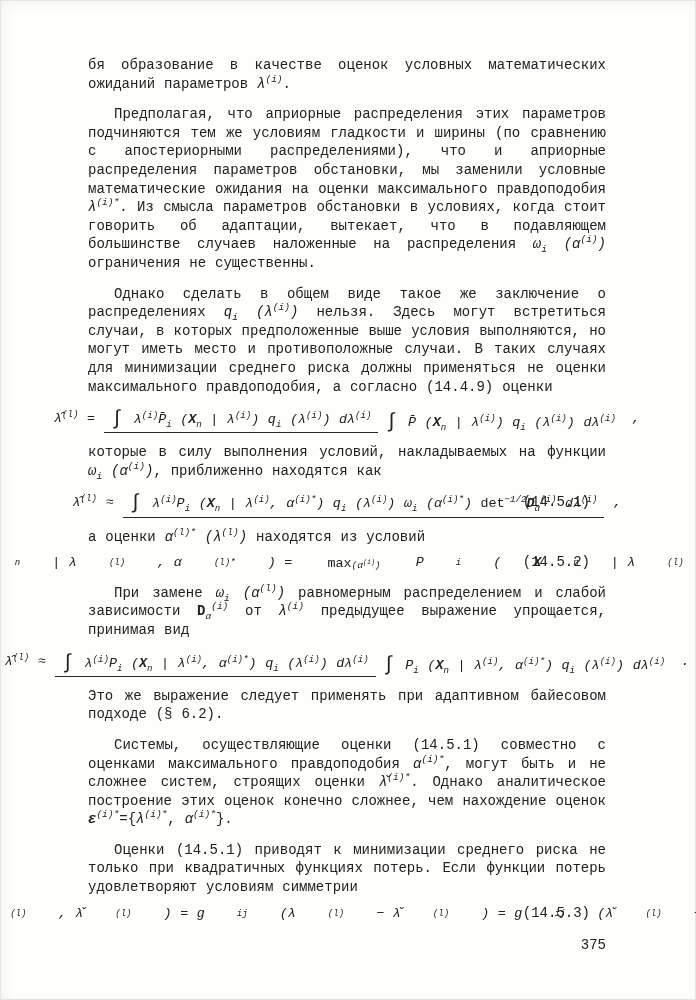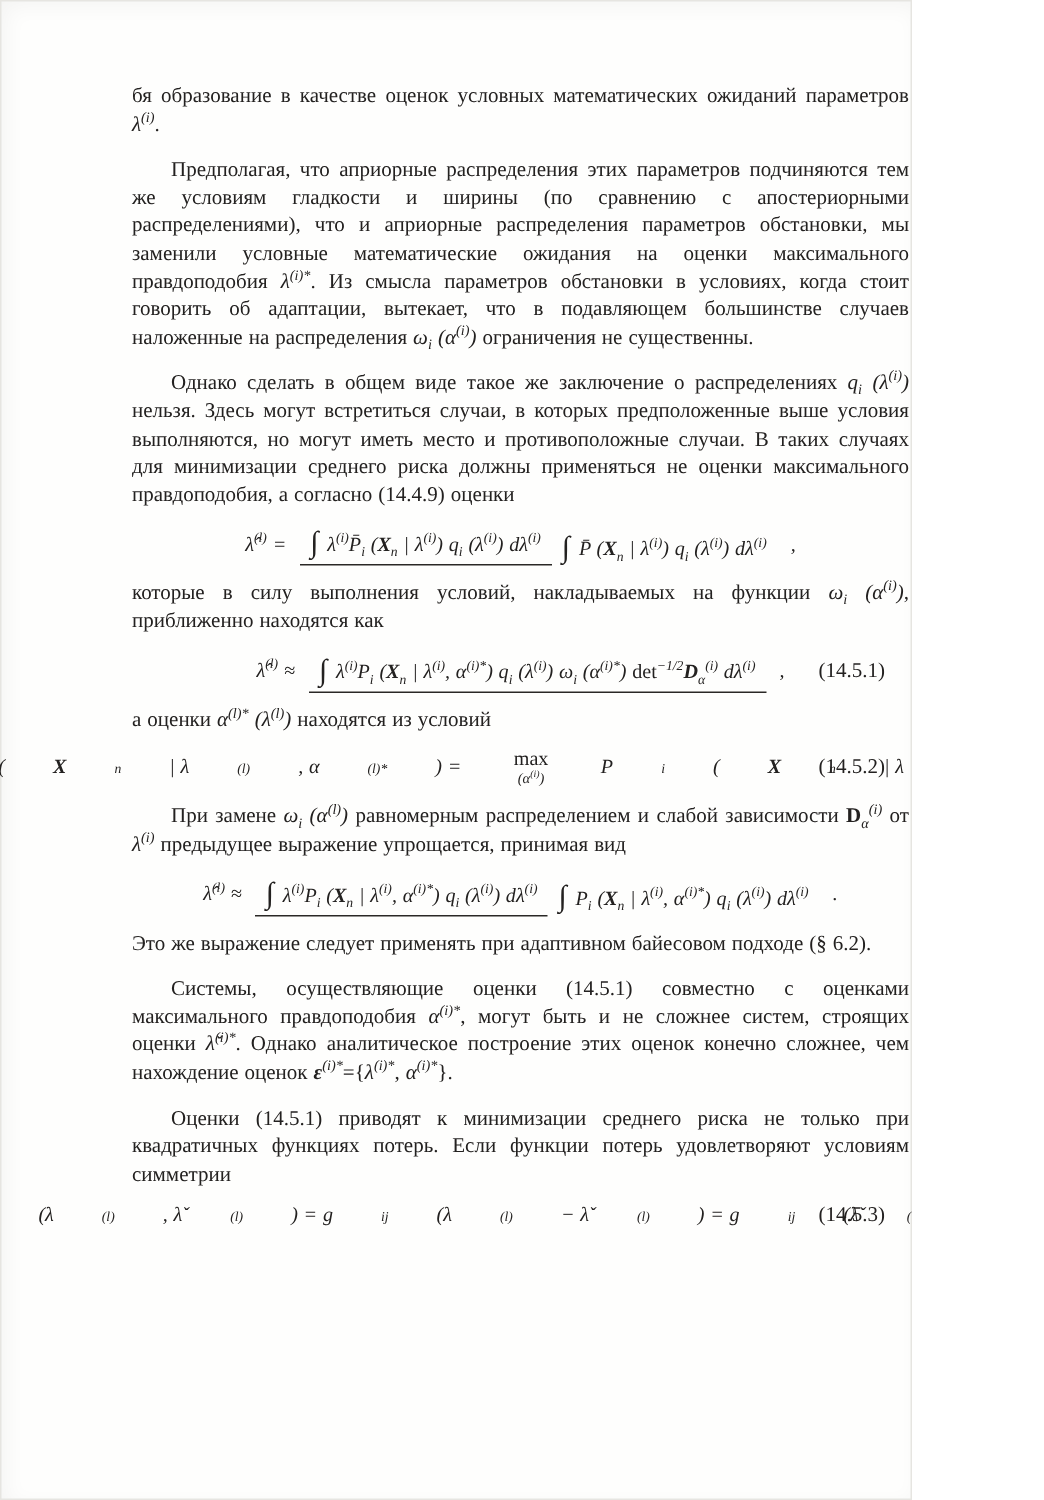--- a/index.html
+++ b/index.html
@@ -1,22 +1,22 @@
 <!DOCTYPE html>
 <html lang="ru"><head>
 <meta charset="utf-8">
 <style>
   html,body{margin:0;padding:0;background:#ffffff;}
   .page{
     position:relative;
-    width:608px;height:1000px;
+    width:696px;height:1000px;
     background:#fefefd;
     box-shadow:inset 0 0 0 1px #e6e5e1, inset 4px 4px 14px rgba(0,0,0,0.045);
     overflow:hidden;
-    font-family:Liberation Serif, serif;
+    font-family:Liberation Mono, monospace;
     color:#232120;
   }
   .text-col{
     position:absolute;left:88px;top:56px;width:518px;
     font-size:14px;line-height:18.6px;text-align:justify;
     word-spacing:0.5px;
   }
   p{margin:0;}
   p.indent{text-indent:26px;margin-top:12px;}
   sup{font-size:0.68em;line-height:0;}
@@ -36,21 +36,21 @@
   .frac .den{padding:2px 7px 0;white-space:nowrap;}
   .lhs{white-space:nowrap;margin-right:4px;}
   .tail{margin-left:4px;}
   .int{font-style:normal;font-size:1.5em;margin-right:2px;position:relative;top:1px;}
   .rm{font-style:normal;}
   .eqnum{
     position:absolute;right:12px;top:50%;transform:translateY(-50%);
     font-style:normal;font-size:14px;white-space:nowrap;
   }
   .oneline{white-space:nowrap;gap:32px;}
-  .limop{display:inline-flex;flex-direction:column;align-items:center;vertical-align:-0.8em;line-height:1;margin:0 3px;}
+  .limop{display:inline-flex;flex-direction:row;align-items:flex-end;vertical-align:-0.8em;line-height:1;margin:0 3px;}
   .limop .limtop{font-style:normal;}
   .limop .limunder{font-size:0.72em;margin-top:2px;}
   .pageno{text-align:right;margin-top:14px;font-size:14px;}
 </style>
 </head>
 <body>
 
 <div class="page">
   <div class="text-col">
 
@@ -108,14 +108,15 @@
     <p class="noindent">Это же выражение следует применять при адаптивном байесовом подходе (§ 6.2).</p>
     <p class="indent">Системы, осуществляющие оценки (14.5.1) совместно с оценками максимального правдоподобия <i>α<sup>(i)*</sup></i>, могут быть и не сложнее систем, строящих оценки <i>λ̌<sup>(i)*</sup></i>. Однако аналитическое построение этих оценок конечно сложнее, чем нахождение оценок <b><i>ε</i></b><i><sup>(i)*</sup></i>={<i>λ<sup>(i)*</sup></i>, <i>α<sup>(i)*</sup></i>}.</p>
     <p class="indent">Оценки (14.5.1) приводят к минимизации среднего риска не только при квадратичных функциях потерь. Если функции потерь удовлетворяют условиям симметрии</p>
 
     <div class="formula">
       <span class="f-main oneline">g<sub>ij</sub> (λ<sup>(l)</sup>, λ̌<sup>(l)</sup>) = g<sub>ij</sub> (λ<sup>(l)</sup> − λ̌<sup>(l)</sup>) = g<sub>ij</sub> (λ̌<sup>(l)</sup> − λ<sup>(l)</sup>),</span>
       <span class="eqnum">(14.5.3)</span>
     </div>
 
 
+    <div class="pageno">375</div>
   </div>
 </div>
 
 </body></html>

